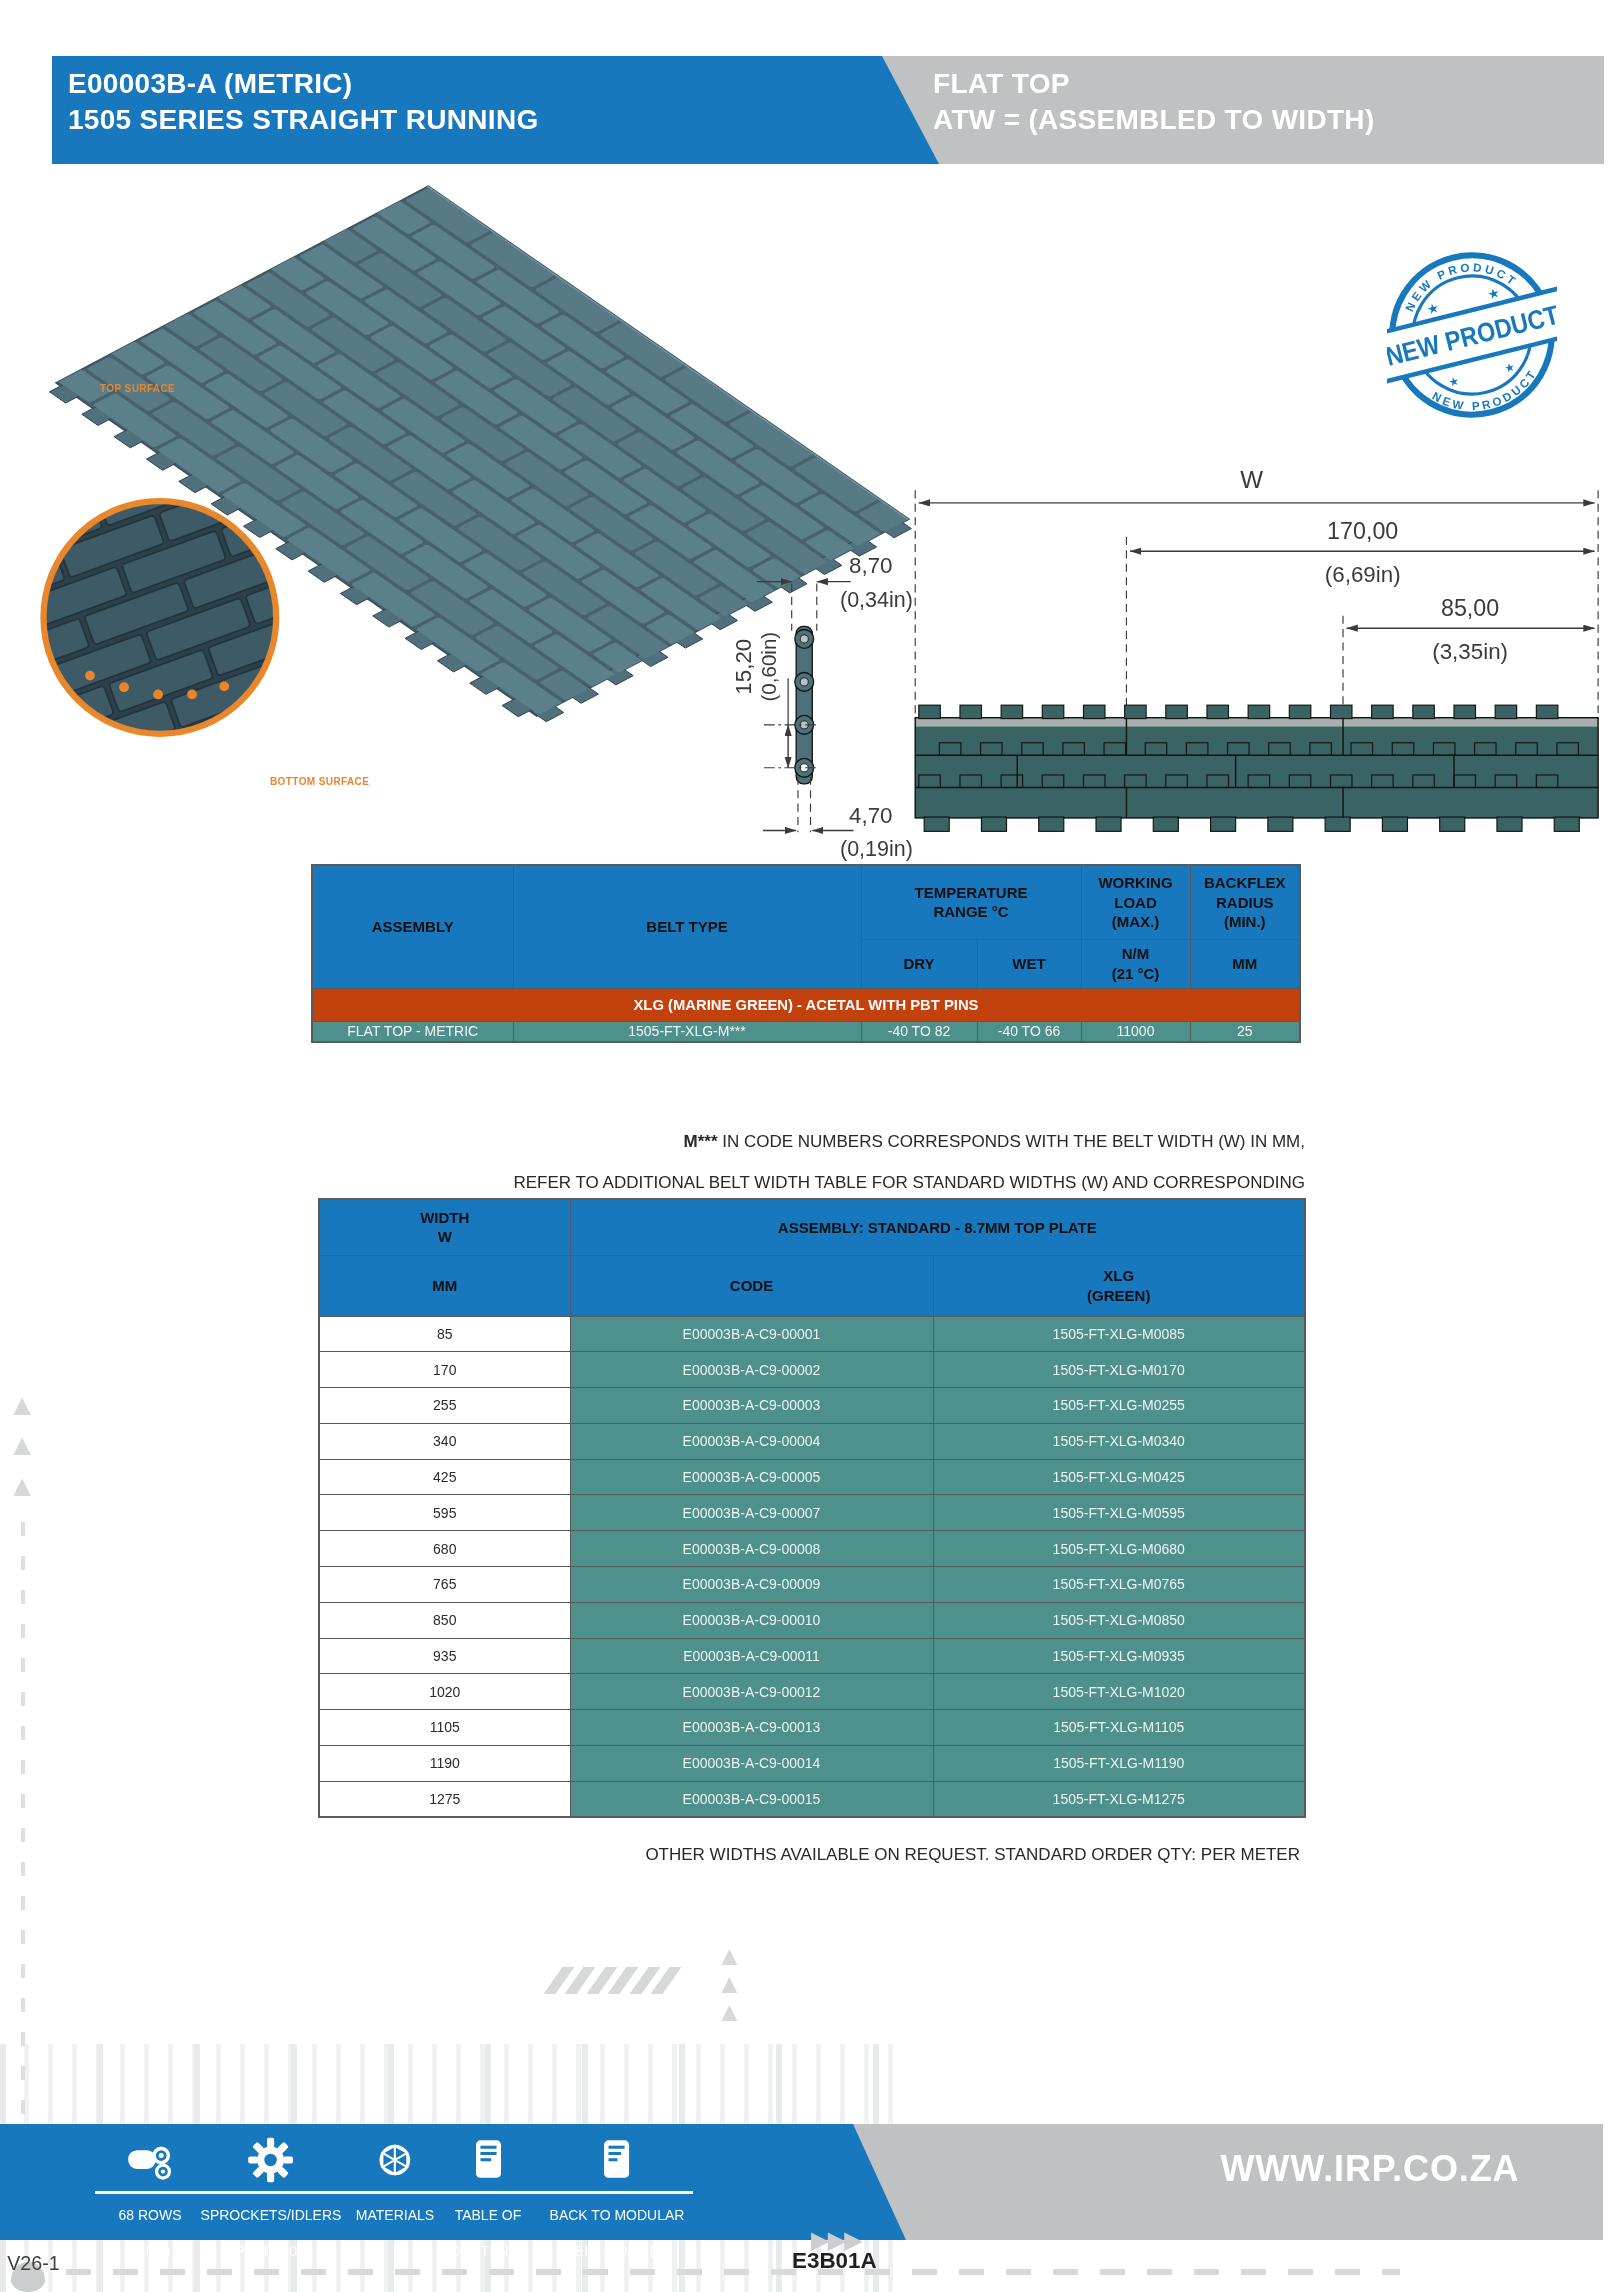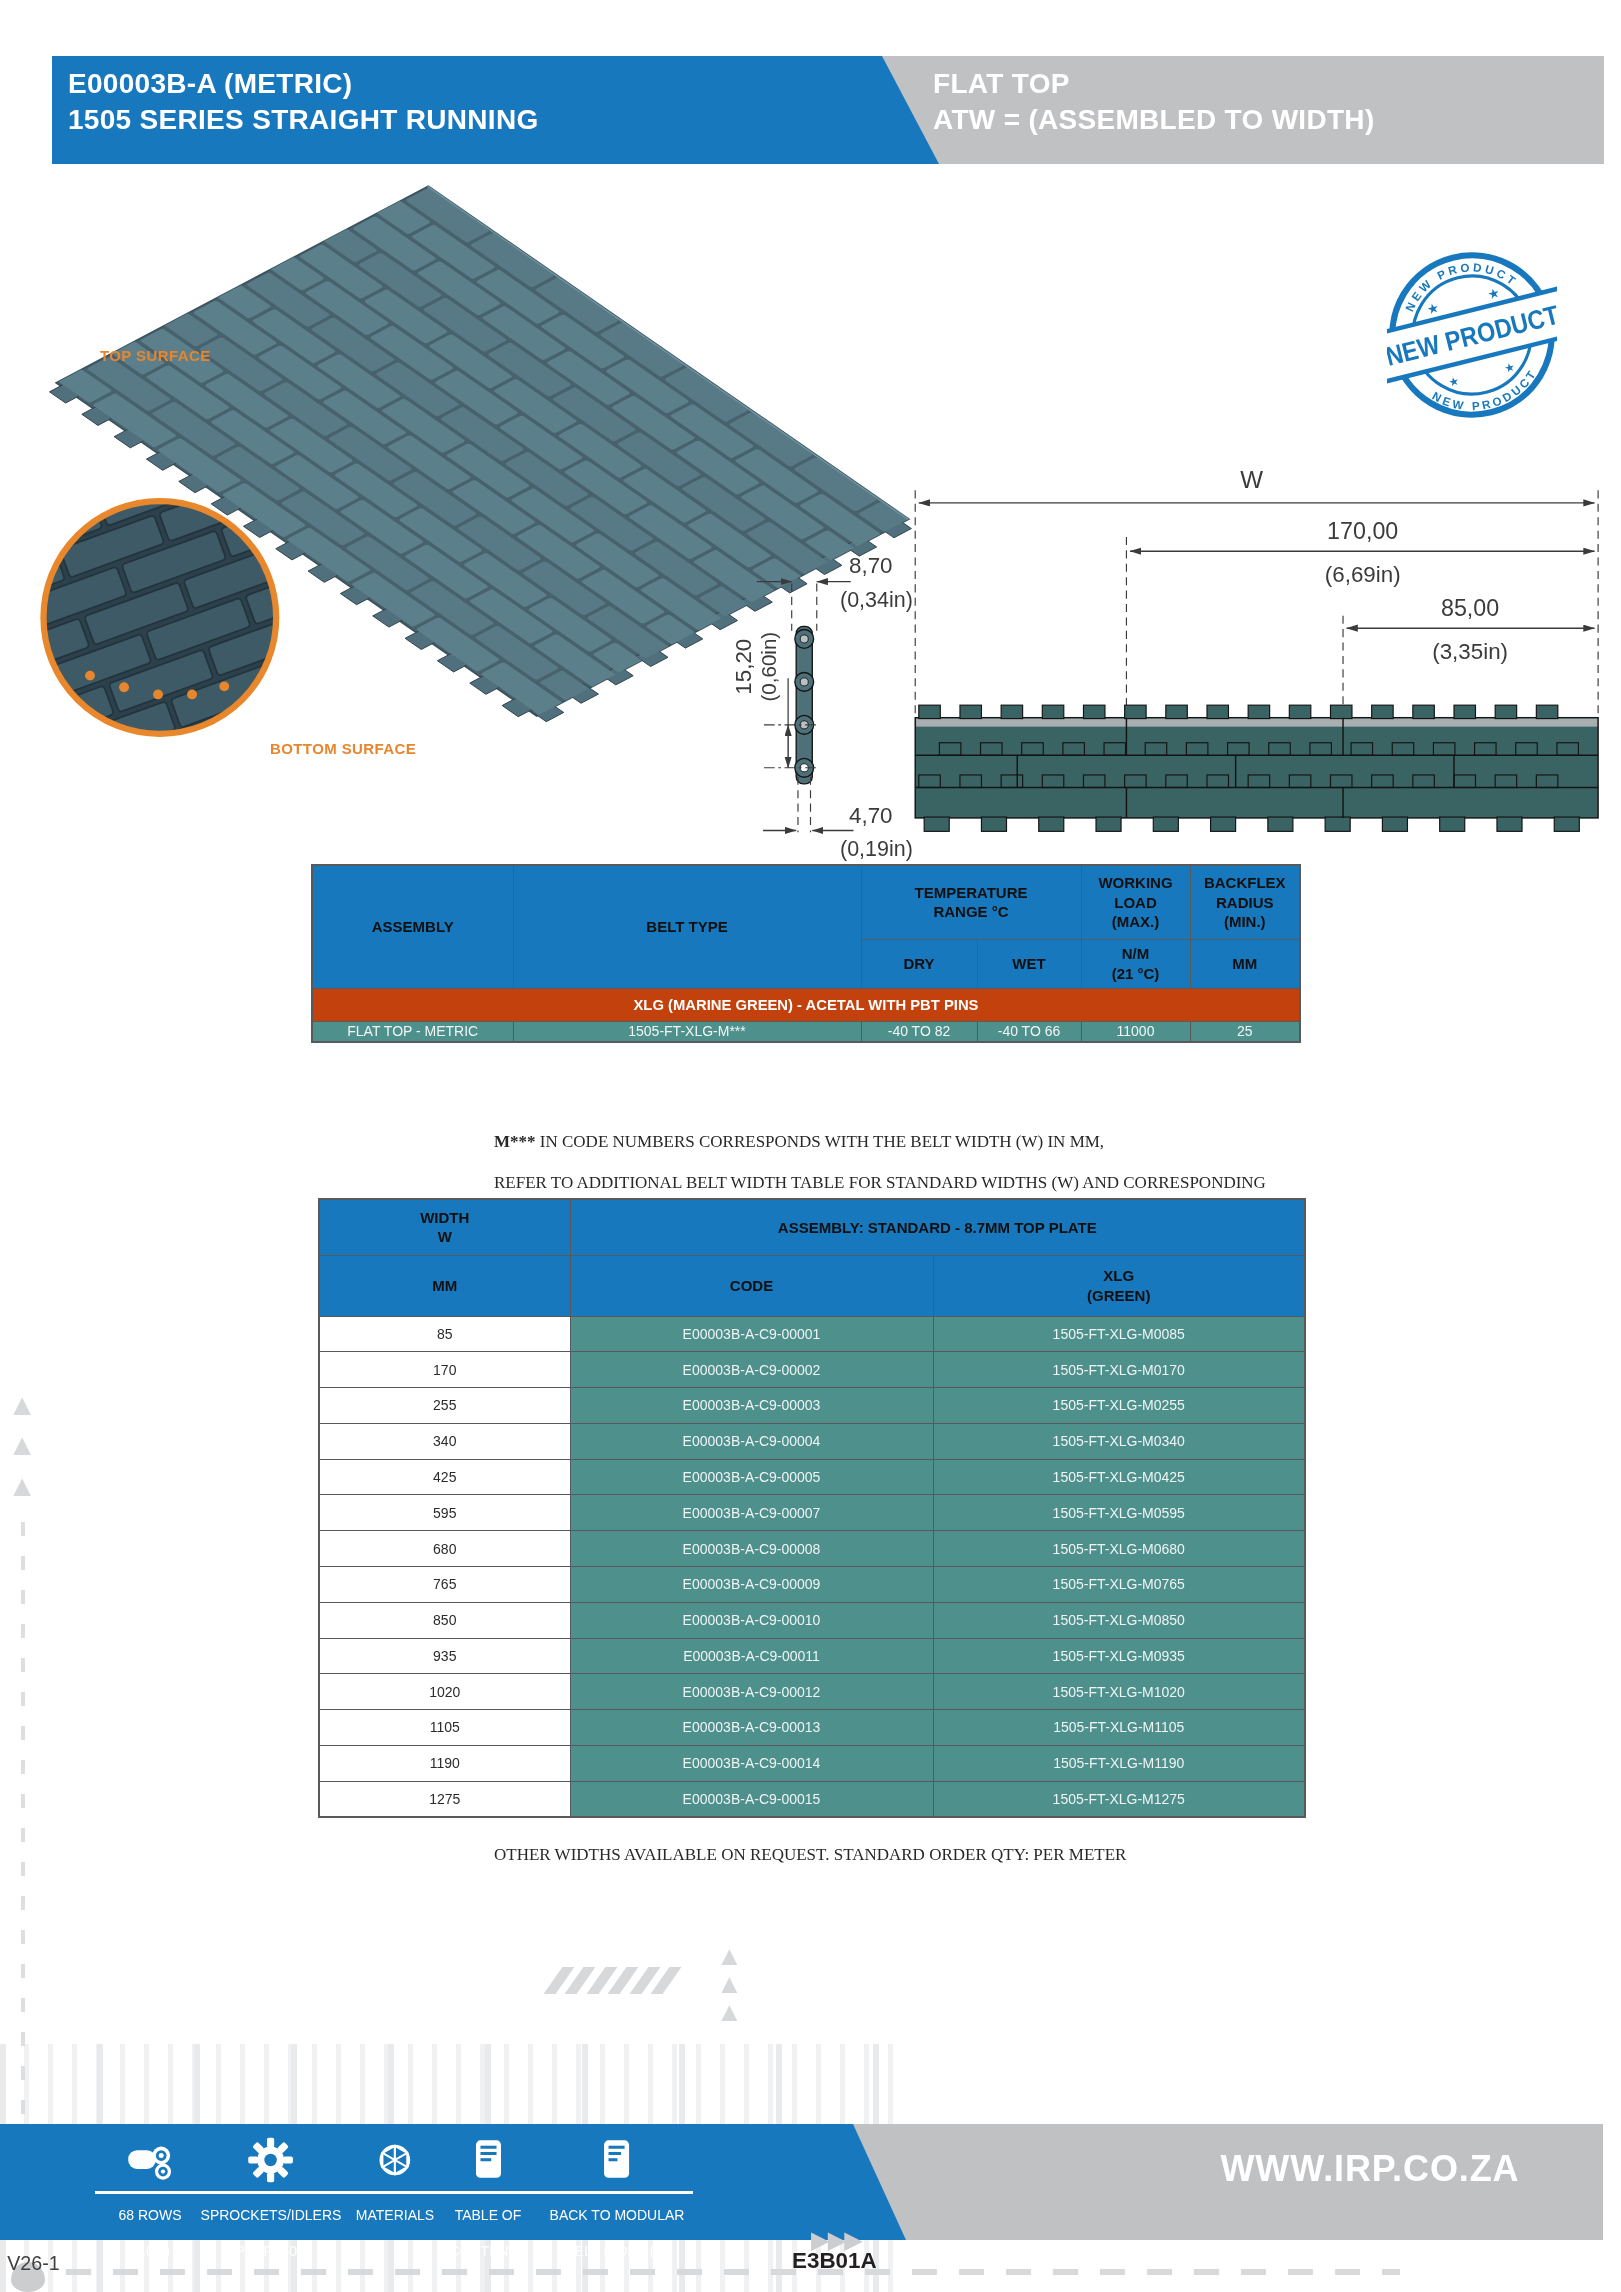--- a/index.html
+++ b/index.html
@@ -9,37 +9,37 @@
 
   
   .band-gray-top{left:842px;top:56px;width:762px;height:108px;background:#C0C1C3;z-index:1;}
   .band-blue-top{left:52px;top:56px;width:887px;height:108px;background:#1878BE;z-index:2;
     clip-path:polygon(0 0,830px 0,887px 100%,0 100%);}
   .h-title{color:#fff;font-weight:bold;font-size:28px;letter-spacing:0.3px;z-index:3;white-space:nowrap;}
   .t1{left:68px;top:68px;} .t2{left:68px;top:104px;}
   .t3{left:933px;top:68px;} .t4{left:933px;top:104px;}
 
   
-  .surface-label{color:#E8862D;font-weight:bold;font-size:15px;letter-spacing:0.4px;z-index:6;}
+  .surface-label{color:#E8862D;font-weight:bold;font-size:10px;letter-spacing:0.4px;z-index:6;margin-top:36px;}
 
   
   table{border-collapse:collapse;table-layout:fixed;}
   .spec-table{left:311px;top:864px;width:988px;border:2.7px solid #58595B;z-index:5;}
   .spec-table td{border:1.8px solid #58595B;text-align:center;vertical-align:middle;padding:1.8px;}
   .blue-cell{background:#1878BE;color:#101010;font-weight:bold;font-size:15px;line-height:1.3;}
   .teal-cell{background:#4E908C;color:#F2F6F6;font-size:14px;}
   .band-cell{background:#c2410c;color:#fff;font-weight:bold;font-size:14.8px;}
   .pre{white-space:pre-line;}
 
   .width-table{left:318px;top:1198px;width:985px;border:2.7px solid #58595B;z-index:5;}
   .width-table td{border:1.8px solid #58595B;text-align:center;vertical-align:middle;padding:0.9px;}
   .wt-mm{background:#fff;color:#2b2b2b;font-size:14px;height:33px;}
   .wt-code,.wt-xlg{background:#4E908C;color:#EFF4F4;font-size:14px;}
 
-  .note{color:#282828;font-size:17px;line-height:41px;z-index:5;font-family:Liberation Serif, serif;}
+  .note{color:#282828;font-size:17px;line-height:41px;text-align:right;z-index:5;}
 
   
   .stripes{left:0;top:2044px;width:905px;height:249px;z-index:0;
     background:
       repeating-linear-gradient(90deg,#E8EAEB 0 6.3px,transparent 6.3px 97px),
       repeating-linear-gradient(90deg,#F0F1F2 0 5.4px,transparent 5.4px 24px);}
   .band-gray-bot{left:806px;top:2124px;width:797px;height:116px;background:#C0C1C3;z-index:2;}
   .band-blue-bot{left:0;top:2124px;width:906px;height:116px;background:#1878BE;z-index:3;
     clip-path:polygon(0 0,853px 0,906px 100%,0 100%);}
   .website{left:1137px;top:2148px;width:466px;text-align:center;color:#fff;font-weight:bold;

